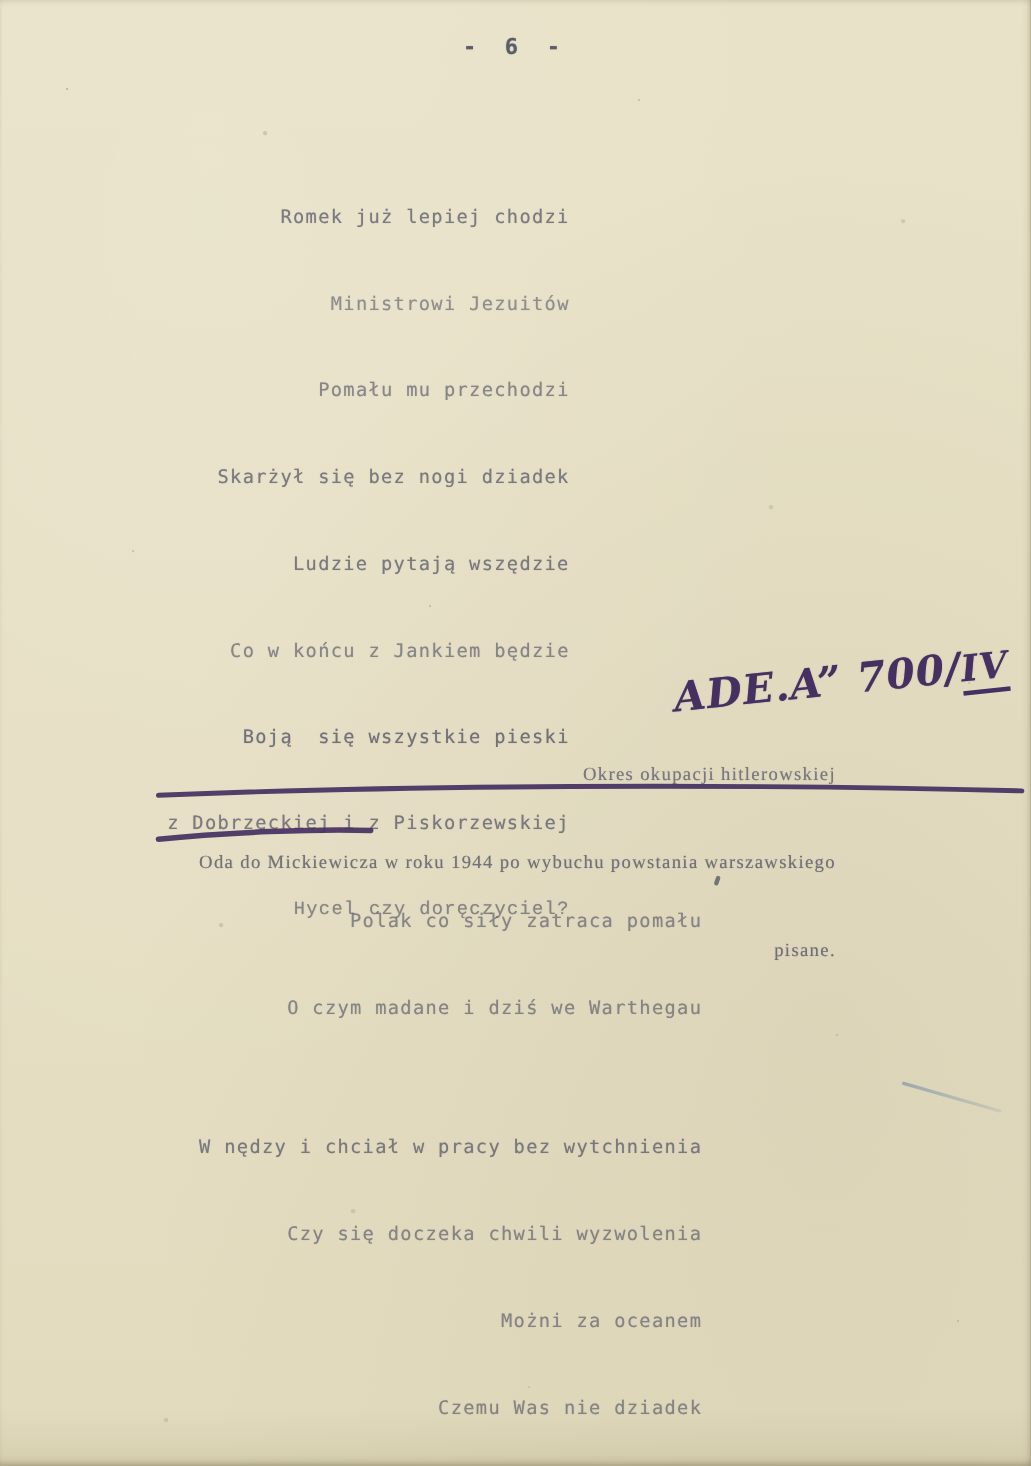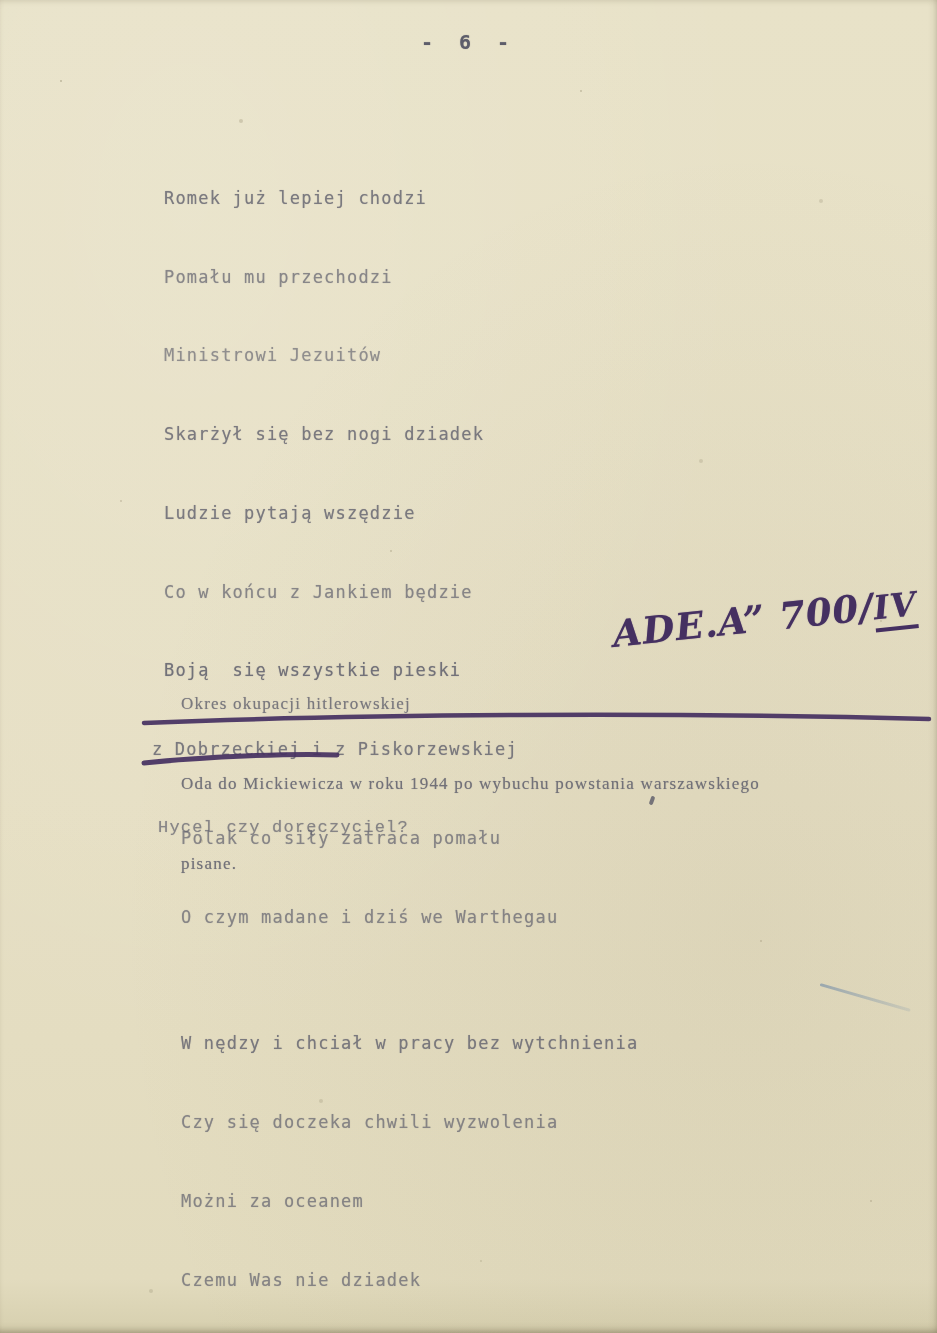--- a/index.html
+++ b/index.html
@@ -33,20 +33,21 @@
                 810px 1120px 0 0 rgba(110,100,70,.25),
                 420px 1180px 0 0 rgba(110,100,70,.20),
                 90px 1210px 0 1px rgba(110,100,70,.18);
   }
   .typed{
     color:#63636f;
     font-size:17px;
     letter-spacing:1.2px;
     text-shadow:0 0 1px rgba(90,90,105,.55);
     white-space:pre;
+    text-align:right;
   }
   .pagenum{
     position:absolute;left:0;right:0;top:30px;text-align:center;
     font-size:20px;letter-spacing:7px;color:#5d5d6a;font-weight:bold;
     text-shadow:0 0 1px rgba(90,90,105,.6);
   }
   .stanza1{position:absolute;left:164px;top:139px;}
   .stanza1 .line{line-height:38.7px;}
   .heading{position:absolute;left:181px;top:644px;}
   .heading .line{line-height:40px;font-family:Liberation Serif, serif;}
@@ -86,22 +87,22 @@
 <body>
 
 <div class="page">
 
   <div class="speckles"></div>
 
   <div class="pagenum">- 6 -</div>
 
   <div class="stanza1 typed">
     <div class="line o80">Romek już lepiej chodzi</div>
+    <div class="line o65">Ministrowi Jezuitów</div>
     <div class="line o72">Pomału mu przechodzi</div>
-    <div class="line o65">Ministrowi Jezuitów</div>
     <div class="line o80">Skarżył się bez nogi dziadek</div>
     <div class="line o80">Ludzie pytają wszędzie</div>
     <div class="line o72">Co w końcu z Jankiem będzie</div>
     <div class="line o88">Boją  się wszystkie pieski</div>
     <div class="line o80 indent-neg">z Dobrzeckiej i z Piskorzewskiej</div>
     <div class="line o72 indent-neg2">Hycel czy doręczyciel?</div>
   </div>
 
   <div class="handnote">
     <span>ADE.A” 700/</span><span class="roman">IV</span>

